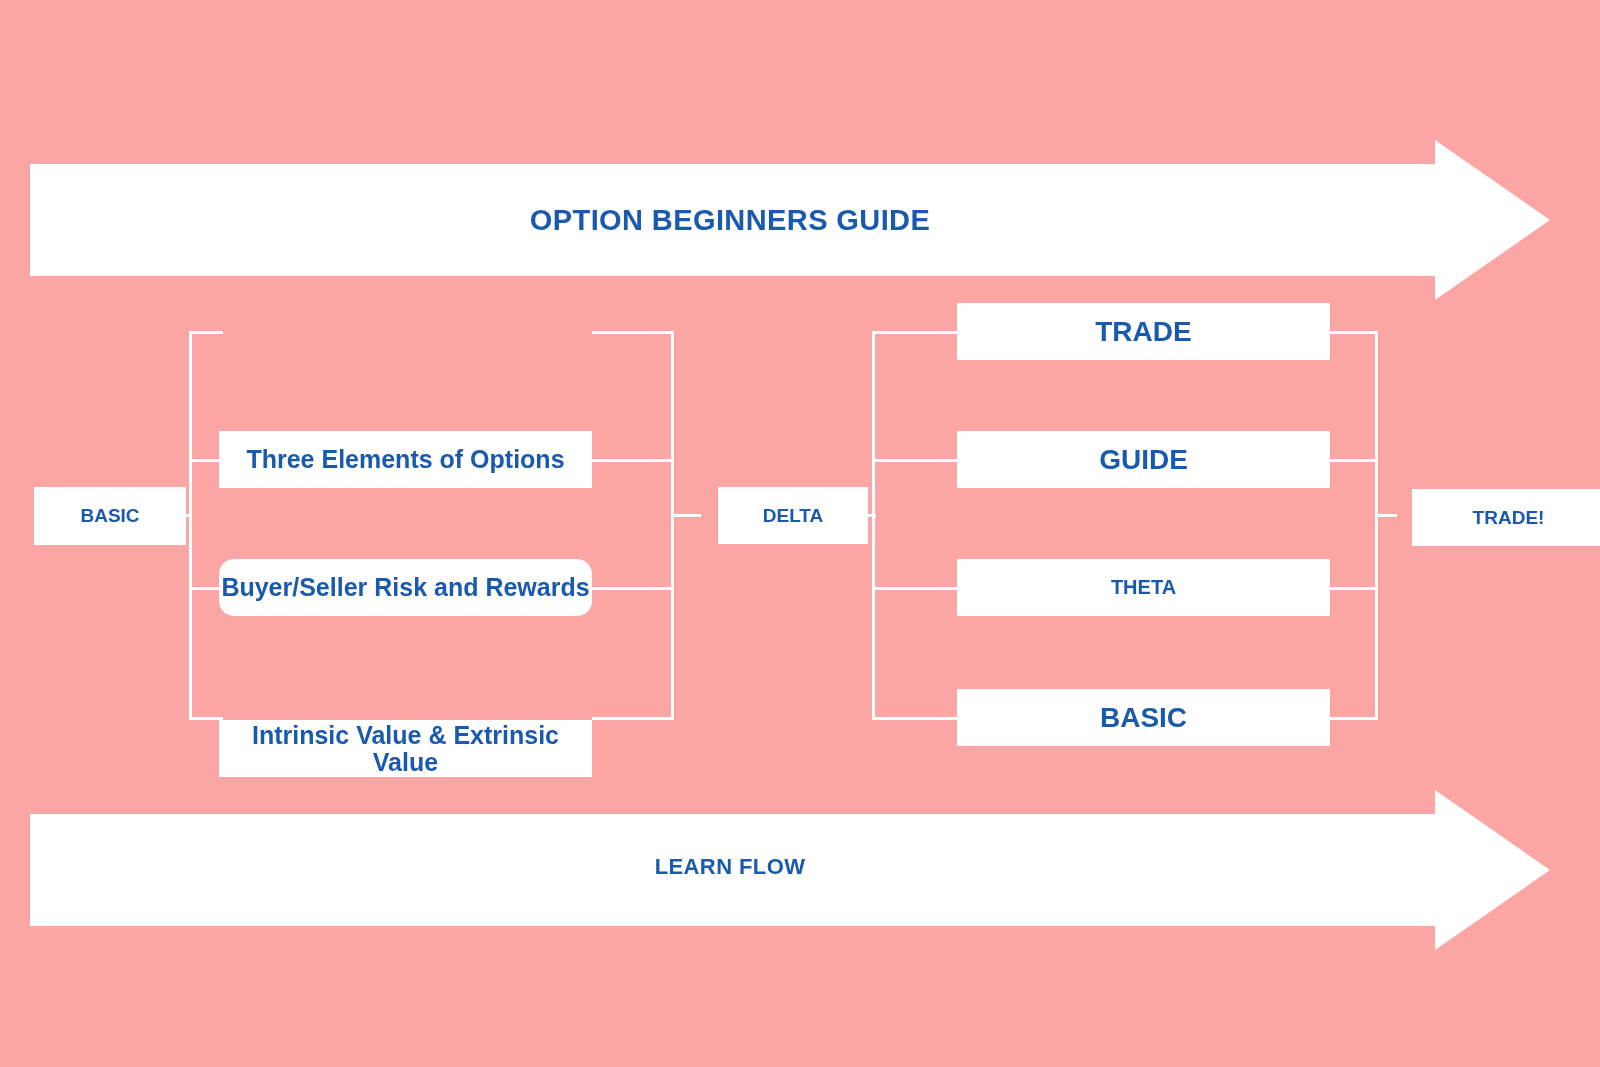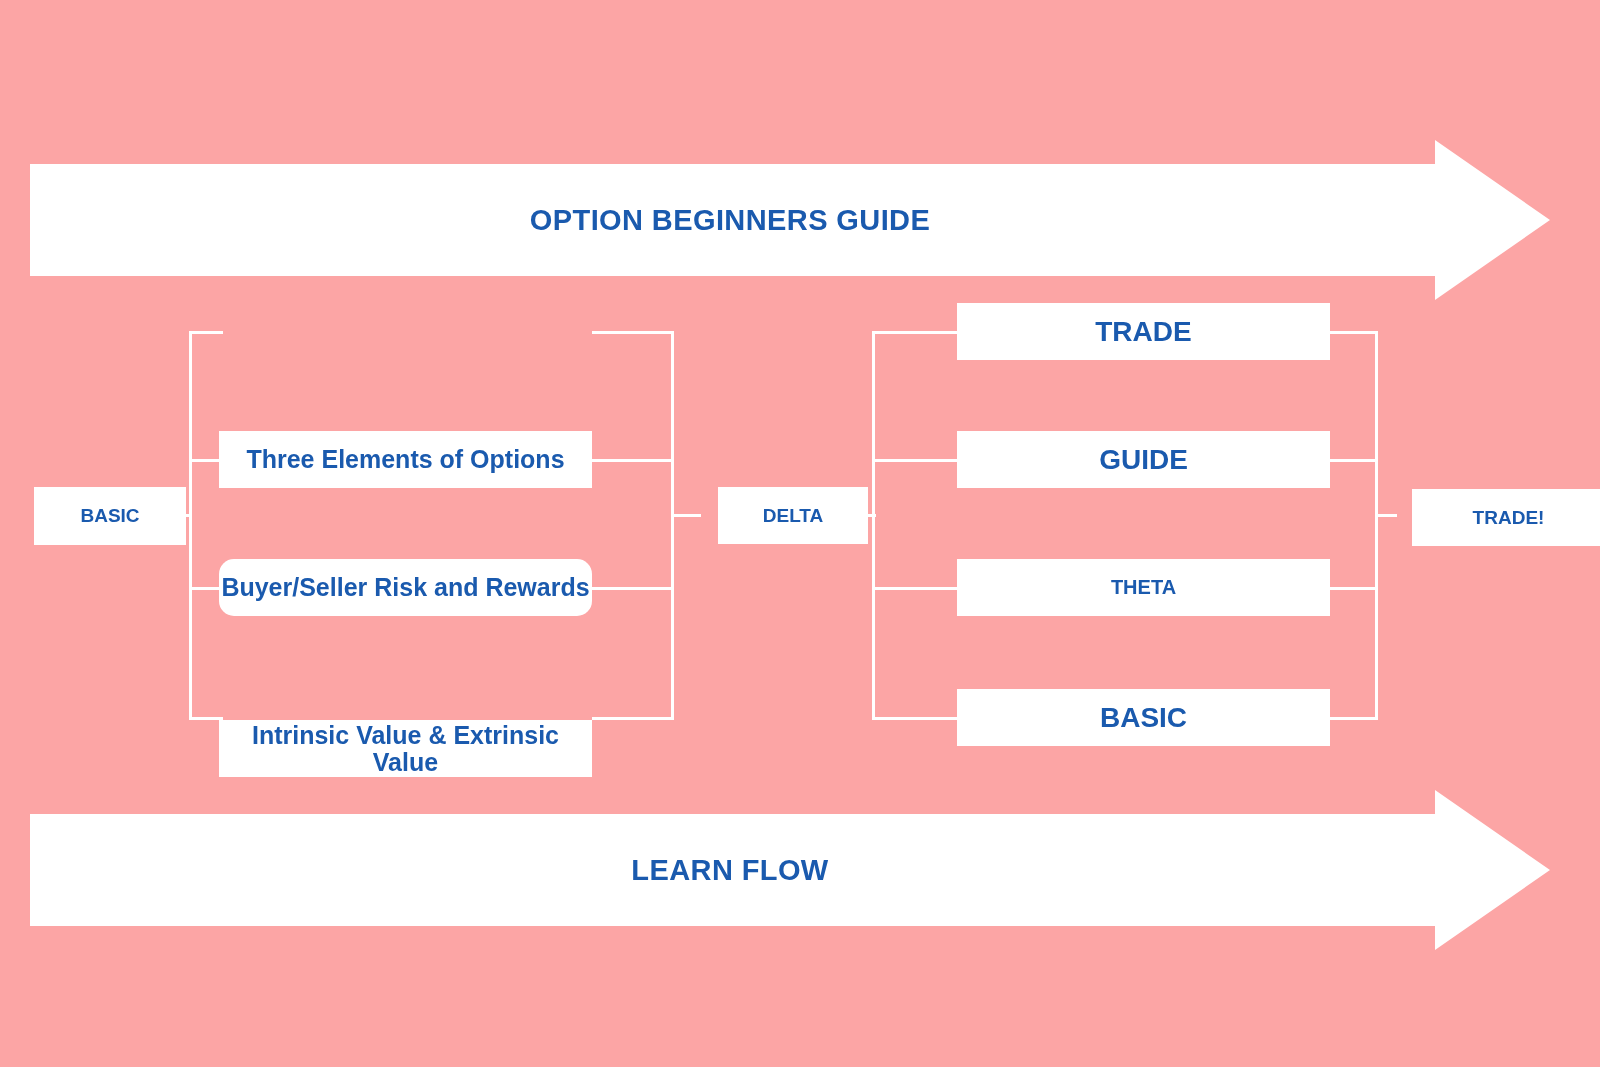--- a/index.html
+++ b/index.html
@@ -133,16 +133,16 @@
   <div class="conn h" style="left:1375px; top:514px; width:22px;"></div>
 
   <div class="node hub" style="left:1392px; top:489px; width:193px; height:57px;">
     <span>TRADE!</span>
   </div>
 
   <div class="banner" style="left:30px; top:790px; width:1520px; height:160px;">
     <svg width="1520" height="160" viewBox="0 0 1520 160">
       <polygon points="0,24 1405,24 1405,0 1520,80 1405,160 1405,136 0,136" fill="#FFFFFF"></polygon>
     </svg>
-    <div class="banner-label" style="top:64px; font-size:29px; padding-right:120px;">LEARN FLOW</div>
+    <div class="banner-label" style="top:64px; font-size:22px; padding-right:120px;">LEARN FLOW</div>
   </div>
 
 </div>
 
 </body></html>

